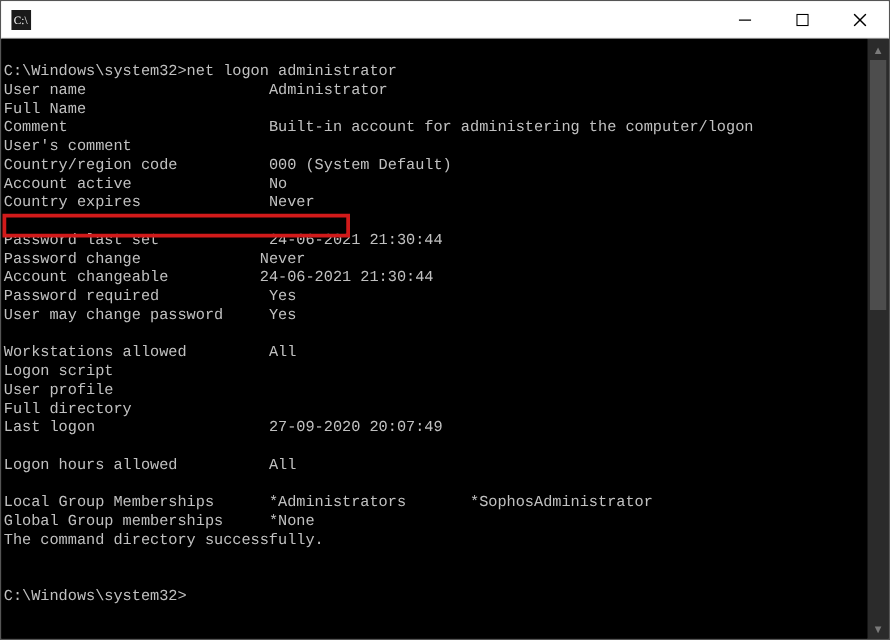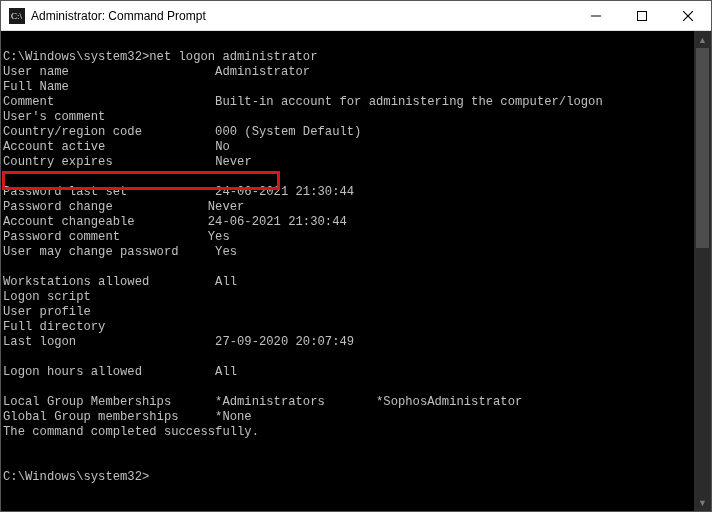--- a/index.html
+++ b/index.html
@@ -104,21 +104,20 @@
 <body>
 
 <div class="window">
   <div class="titlebar">
     <span class="icon">
       <svg width="16" height="16" viewBox="0 0 16 16">
         <rect x="0" y="0" width="16" height="16" fill="#1a1a1a"></rect>
         <text x="2" y="11" font-size="9" fill="#fff" font-family="Consolas">C:\</text>
       </svg>
     </span>
-    <span class="title">Administrator: Command Prompt</span>
     <span class="spacer"></span>
     <div class="winbtn">
       <svg width="10" height="10">
           <line x1="0" y1="5" x2="10" y2="5" stroke="#000" stroke-width="1"></line>
         </svg>
     </div>
     <div class="winbtn">
       <svg width="10" height="10">
           <rect x="0.5" y="0.5" width="9" height="9" fill="none" stroke="#000" stroke-width="1"></rect>
         </svg>
@@ -138,34 +137,34 @@
 <span>Full Name</span>
 <span>Comment</span>                      <span>Built-in account for administering the computer/logon</span>
 <span>User's comment</span>
 <span>Country/region code</span>          <span>000 (System Default)</span>
 <span>Account active</span>               <span>No</span>
 <span>Country expires</span>              <span>Never</span>
 
 <span>Password last set</span>            <span>24-06-2021 21:30:44</span>
 <span>Password change</span>             <span>Never</span>
 <span>Account changeable</span>          <span>24-06-2021 21:30:44</span>
-<span>Password comment</span>            <span>Yes</span>
+<span>Password required</span>            <span>Yes</span>
 <span>User may change password</span>     <span>Yes</span>
 
 <span>Workstations allowed</span>         <span>All</span>
 <span>Logon script</span>
 <span>User profile</span>
 <span>Full directory</span>
 <span>Last logon</span>                   <span>27-09-2020 20:07:49</span>
 
 <span>Logon hours allowed</span>          <span>All</span>
 
 <span>Local Group Memberships</span>      <span>*Administrators       *SophosAdministrator</span>
 <span>Global Group memberships</span>     <span>*None</span>
-<span>The command completed successfully.</span>
+<span>The command directory successfully.</span>
 
 
 <span>C:\Windows\system32&gt;</span>
 <div class="highlight-box"></div></div>
 
     <div class="scrollbar">
       <div class="scroll-up">▲</div>
       <div class="scroll-thumb"></div>
       <div class="scroll-down">▼</div>
     </div>

